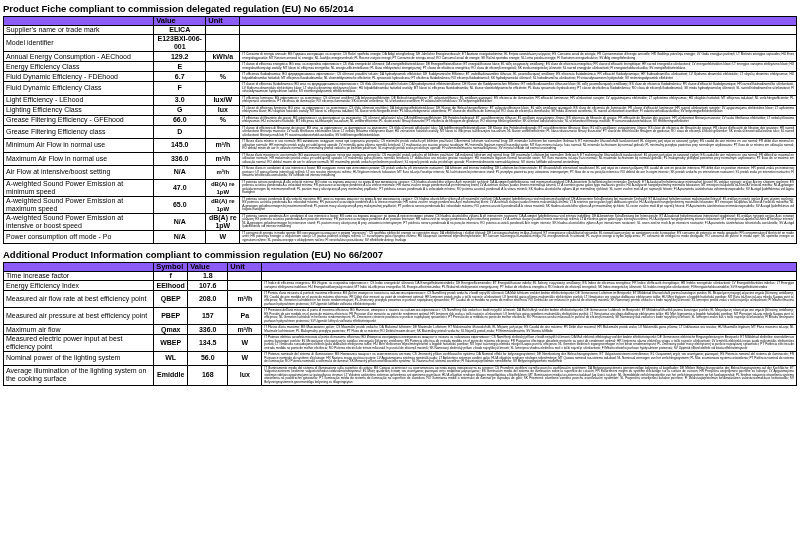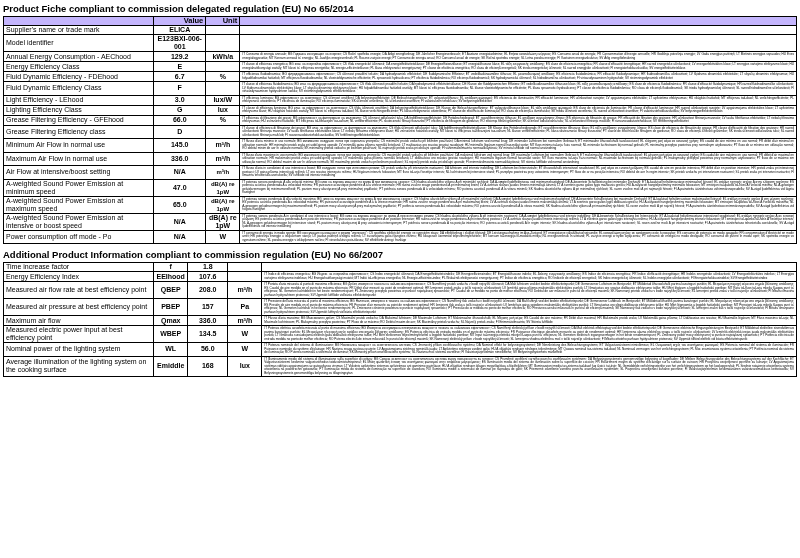--- a/index.html
+++ b/index.html
@@ -17,21 +17,21 @@
   table{border-collapse:collapse;width:794px;table-layout:fixed;}
   td{
     border:1px solid #000;
     vertical-align:middle;
     padding:0 2px;
     font-size:7px;
     line-height:8px;
   }
   td.lbl{font-size:7px;text-align:left;}
   td.val,td.unit,td.sym{text-align:center;font-weight:bold;}
-  td.hdr{text-align:right;font-weight:bold;font-size:7.5px;background:#c4b5fd;}
+  td.hdr{text-align:left;font-weight:bold;font-size:7.5px;background:#8b5cf6;}
   td.note{
     font-size:3.1px;
     line-height:3.5px;
     text-align:justify;
     padding:1px 2px;
     font-weight:normal;
     color:#000;
     vertical-align:middle;
   }
   .t1 col.c1{width:150px}
@@ -179,20 +179,27 @@
 
   <table class="t2">
     <colgroup>
         <col class="d1">
         <col class="d2">
         <col class="d3">
         <col class="d4">
         <col class="d5">
       </colgroup>
     <tbody>
+      <tr>
+        <td class="hdr"></td>
+        <td class="hdr">Symbol</td>
+        <td class="hdr">Value</td>
+        <td class="hdr">Unit</td>
+        <td class="hdr"></td>
+      </tr>
 
       <tr>
         <td class="lbl">Time increase factor</td>
         <td class="sym">f</td>
         <td class="val">1.8</td>
         <td class="unit"></td>
         <td class="note"></td>
       </tr>
       <tr>
         <td class="lbl">Energy Efficiency Index</td>

